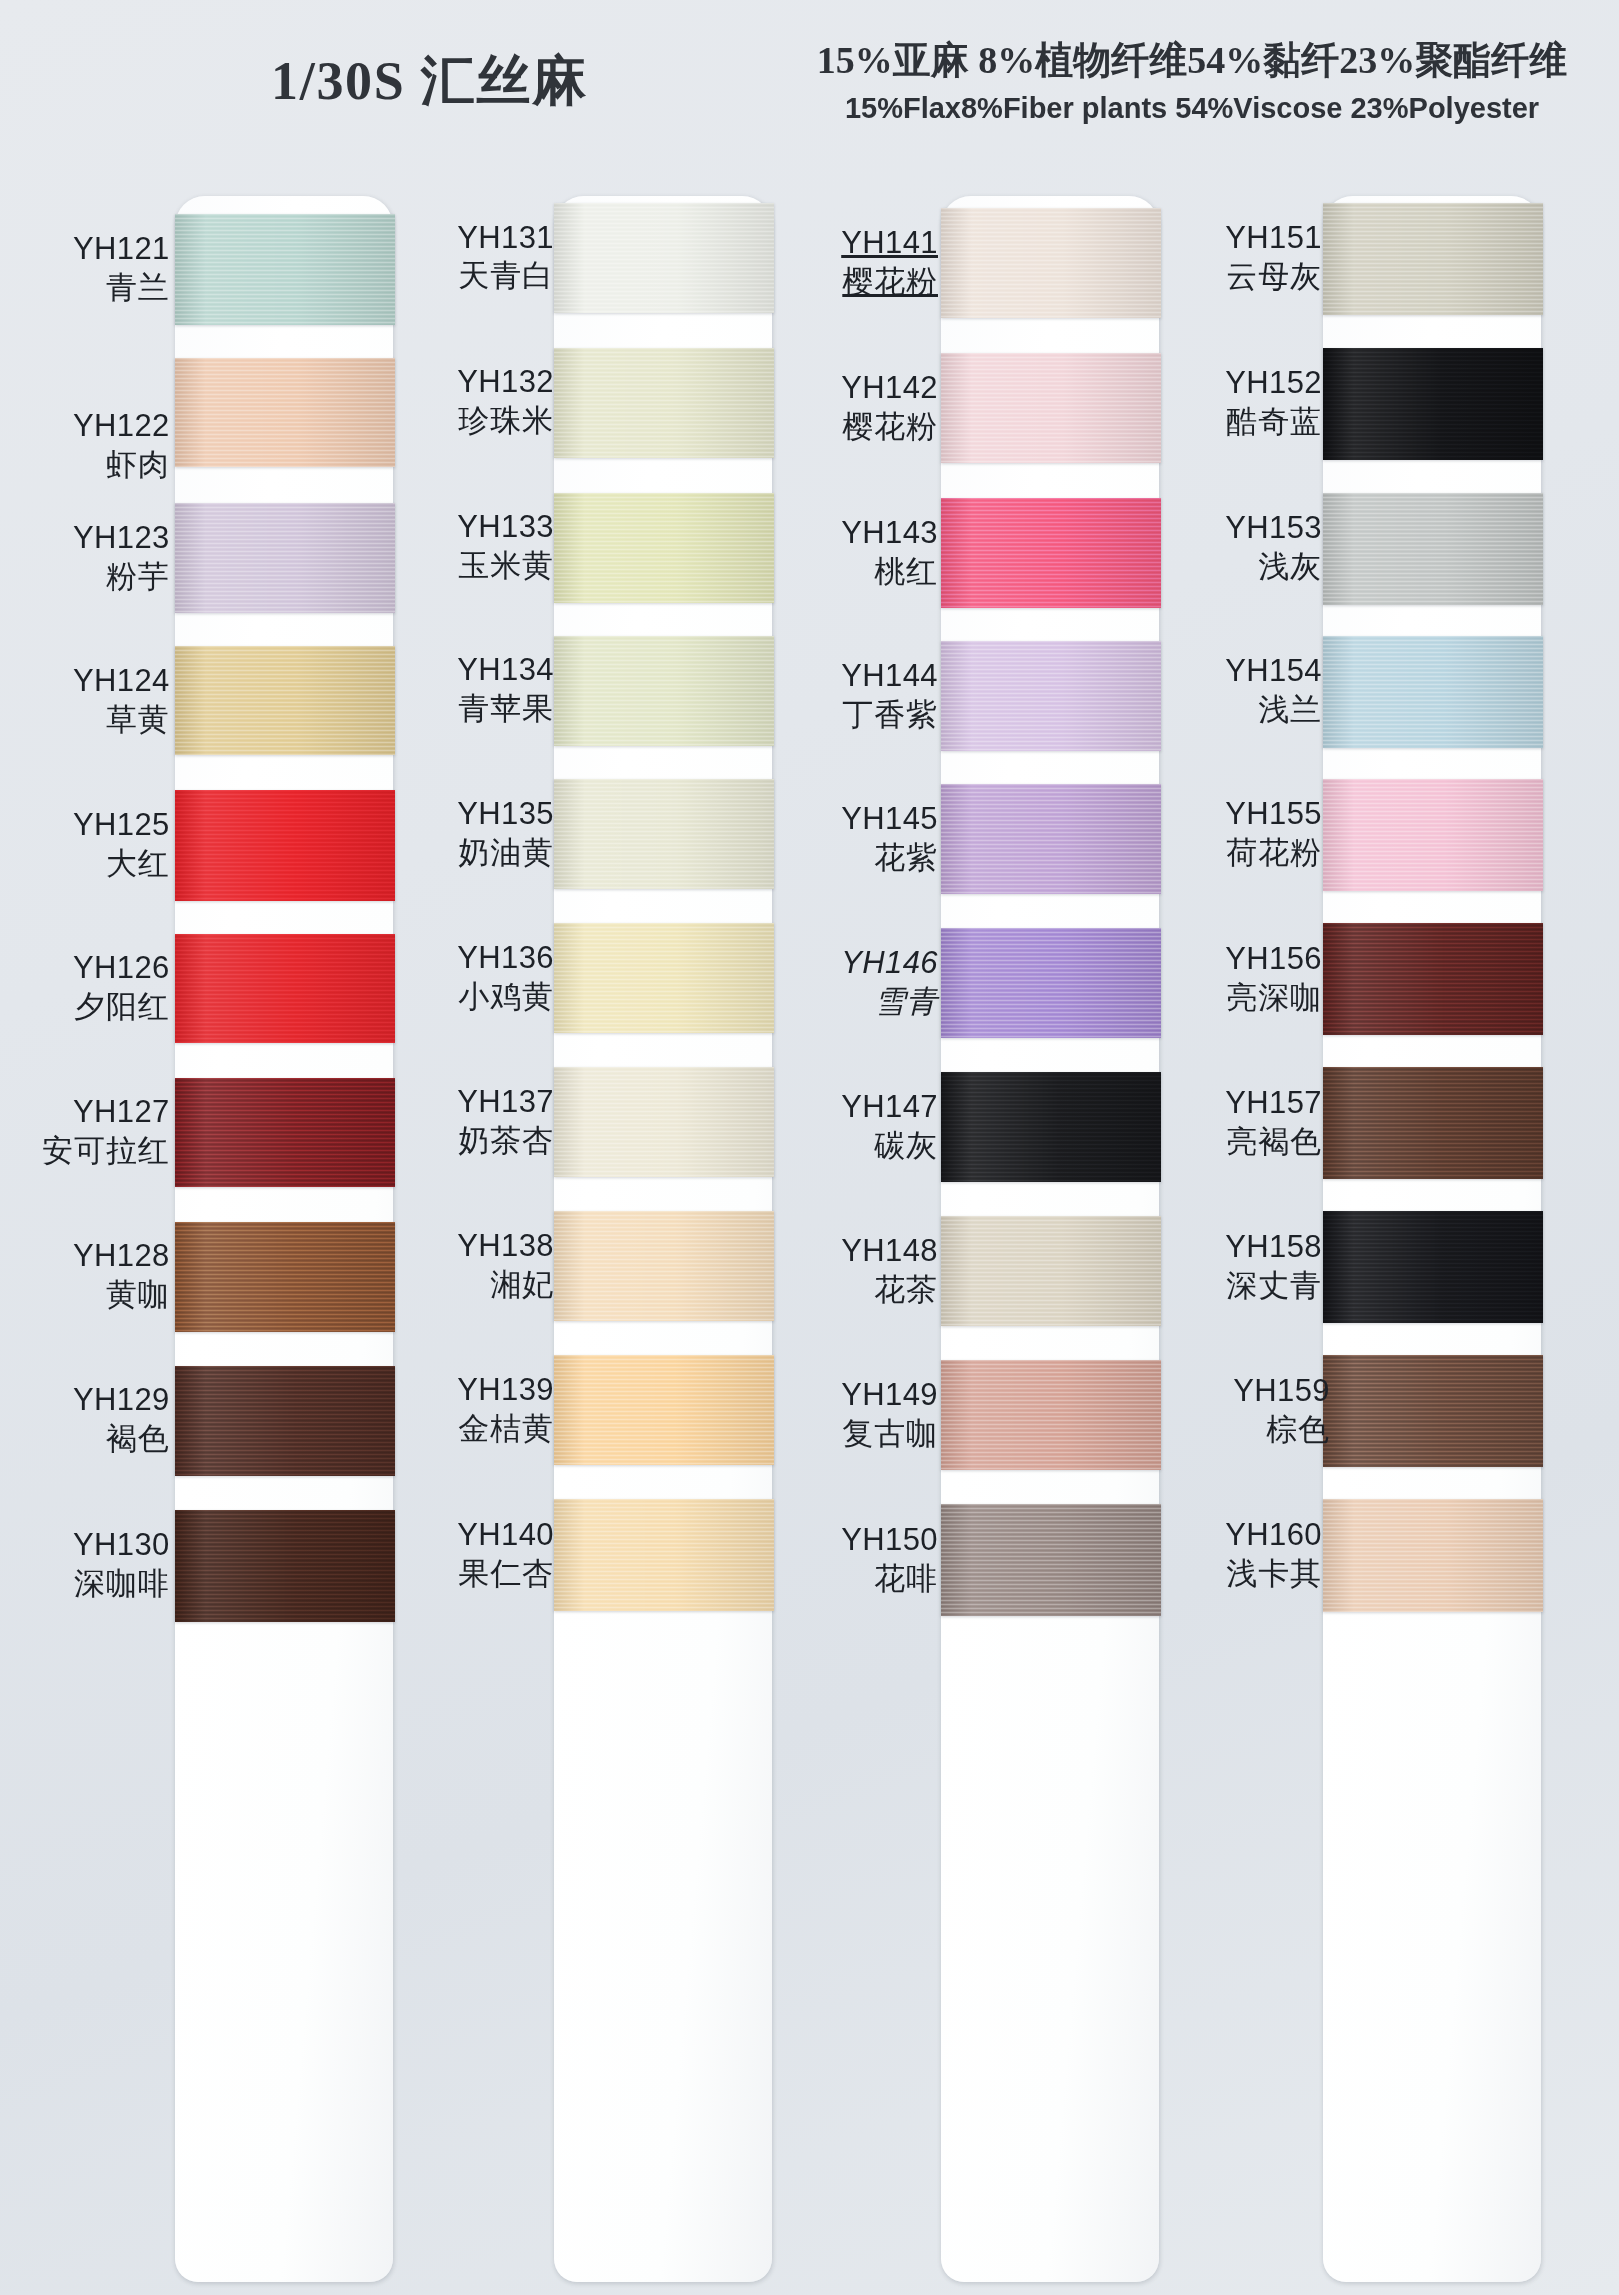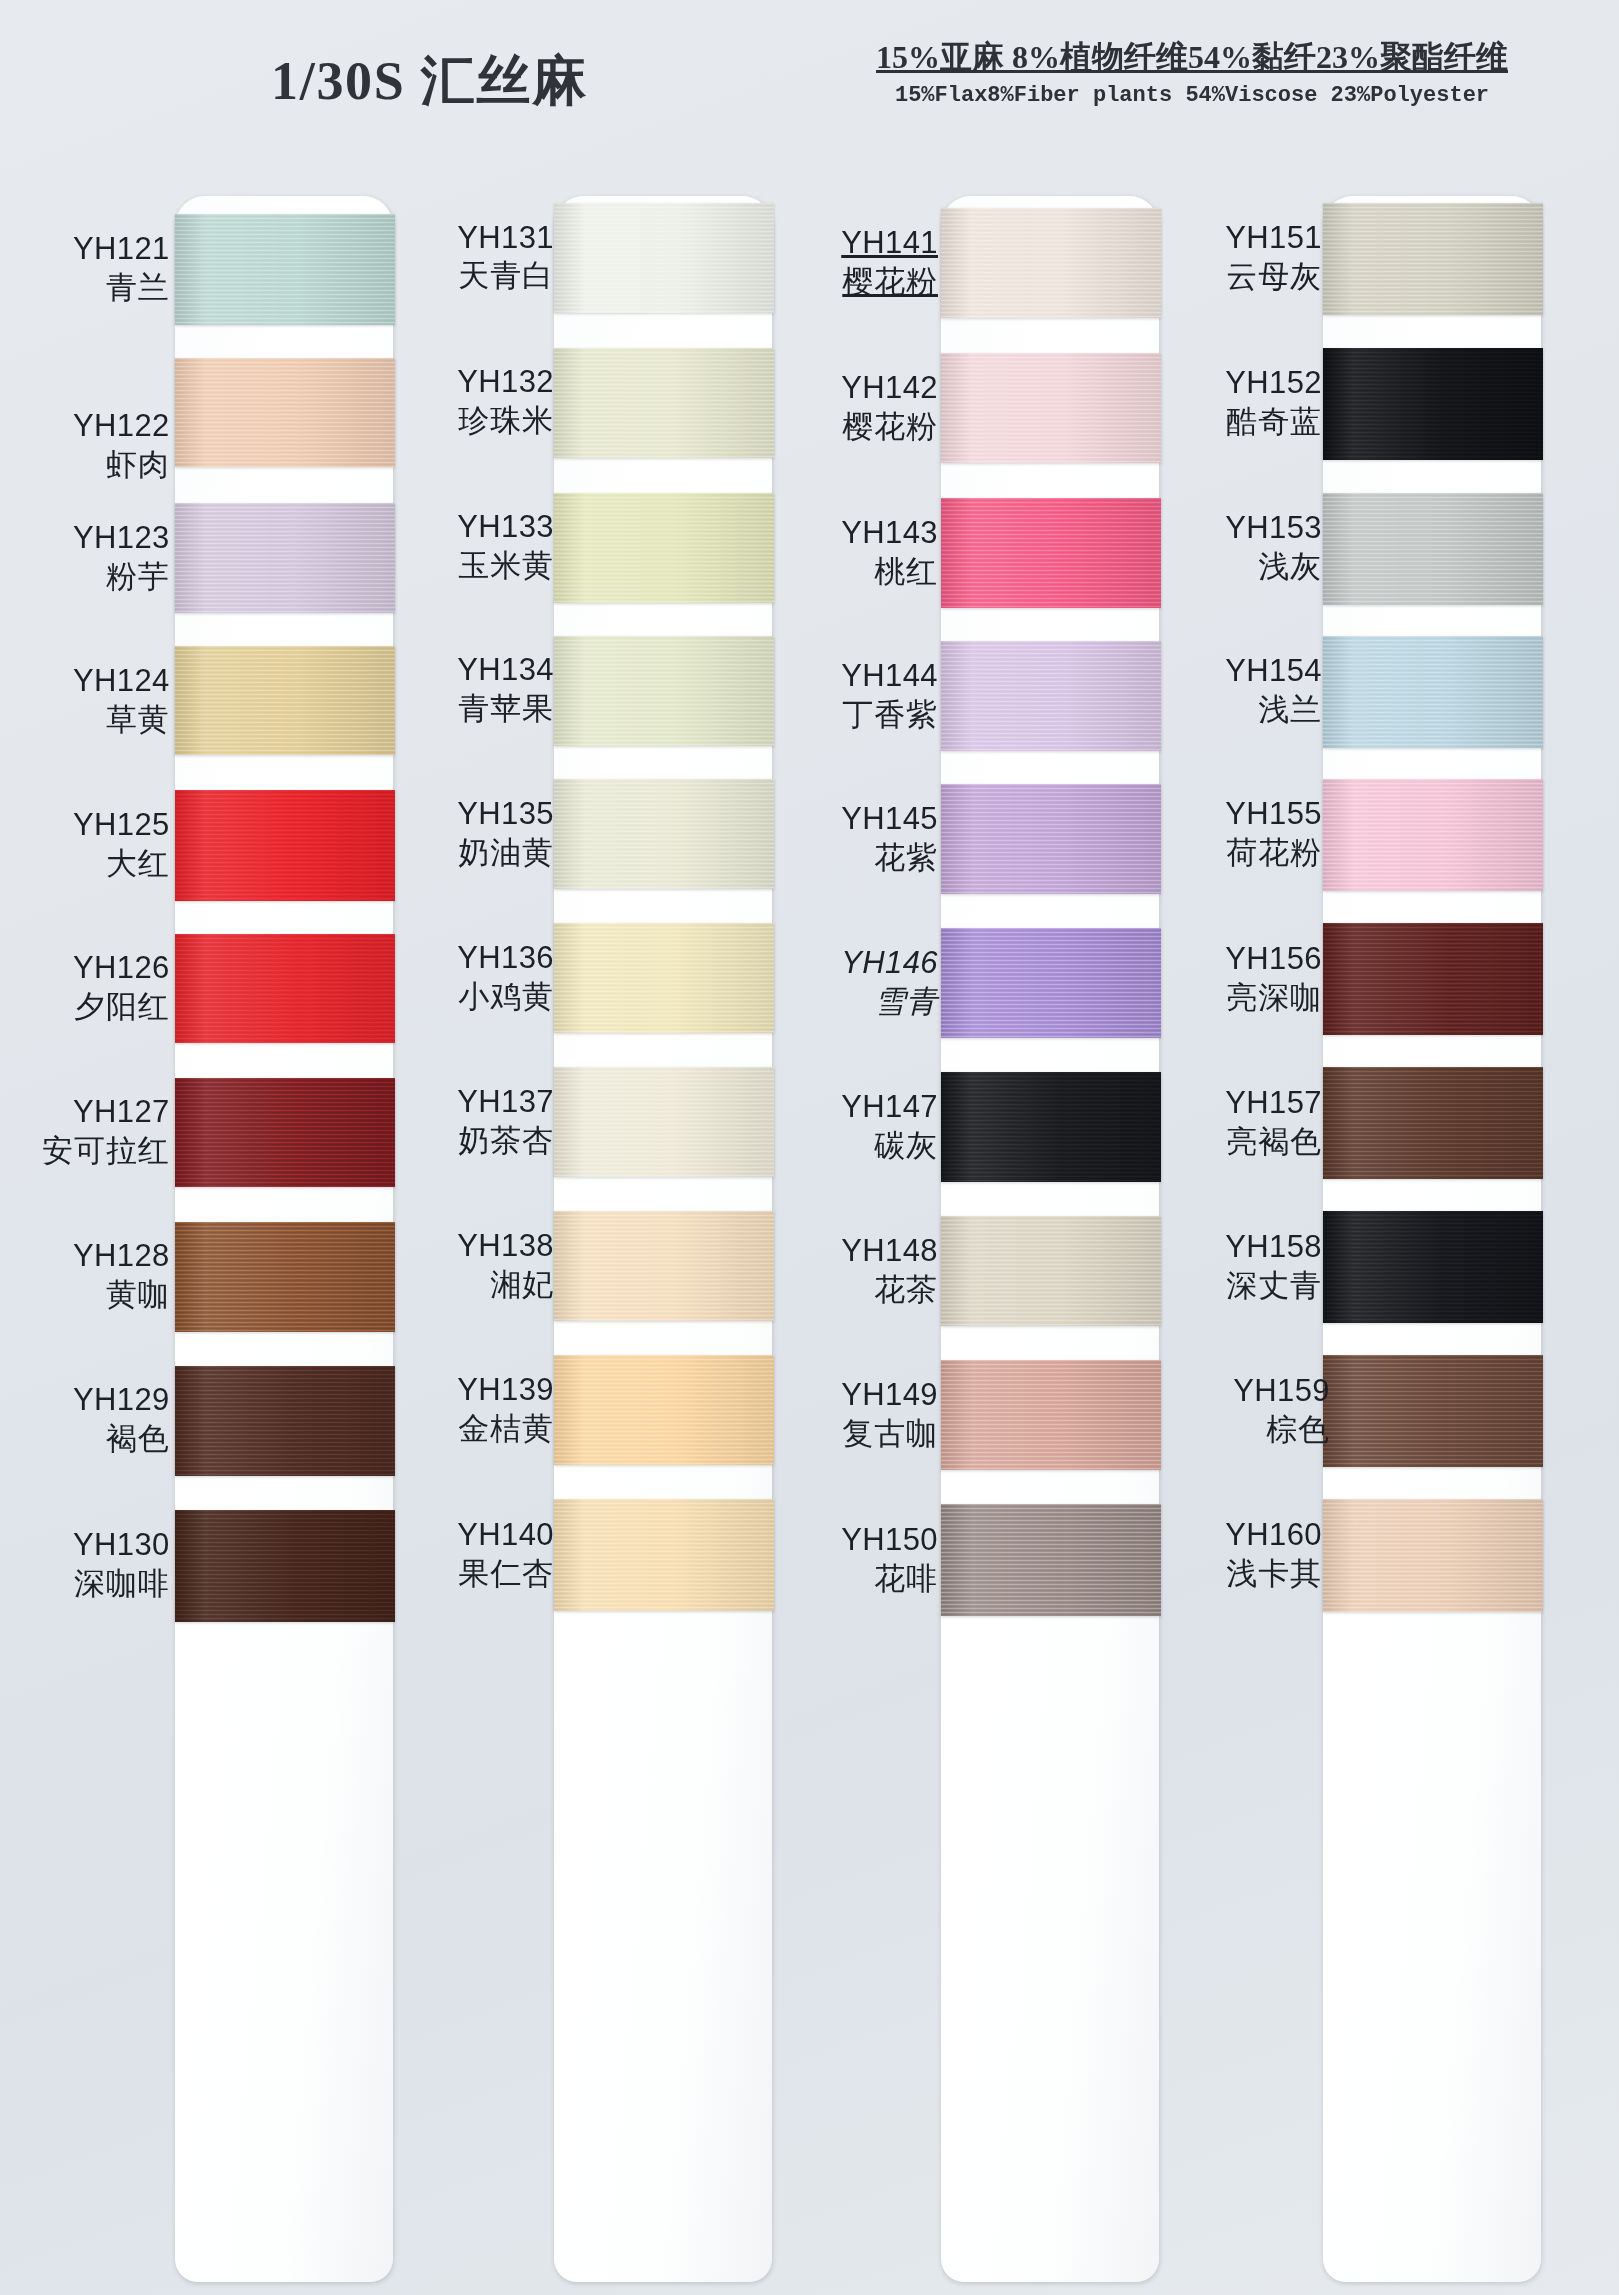--- a/index.html
+++ b/index.html
@@ -70,31 +70,30 @@
 
   .comp-block {
     position: absolute;
     left: 786px;
     top: 37px;
     width: 812px;
     text-align: center;
   }
   .comp-cn {
     font-family: "Liberation Serif", "DejaVu Serif", serif;
-    font-size: 32px;
+    font-size: 38px;
     font-weight: bold;
     color: #2e3238;
     letter-spacing: 0px;
     white-space: nowrap;
     line-height: 1.25;
-    text-decoration: underline;
   }
   .comp-en {
-    font-family: Liberation Mono, monospace;
-    font-size: 22px;
+    font-family: Liberation Sans, sans-serif;
+    font-size: 29px;
     font-weight: bold;
     color: #2e3238;
     letter-spacing: 0px;
     white-space: nowrap;
     line-height: 1.3;
     margin-top: 5.2px;
   }
 
   
   #board {

